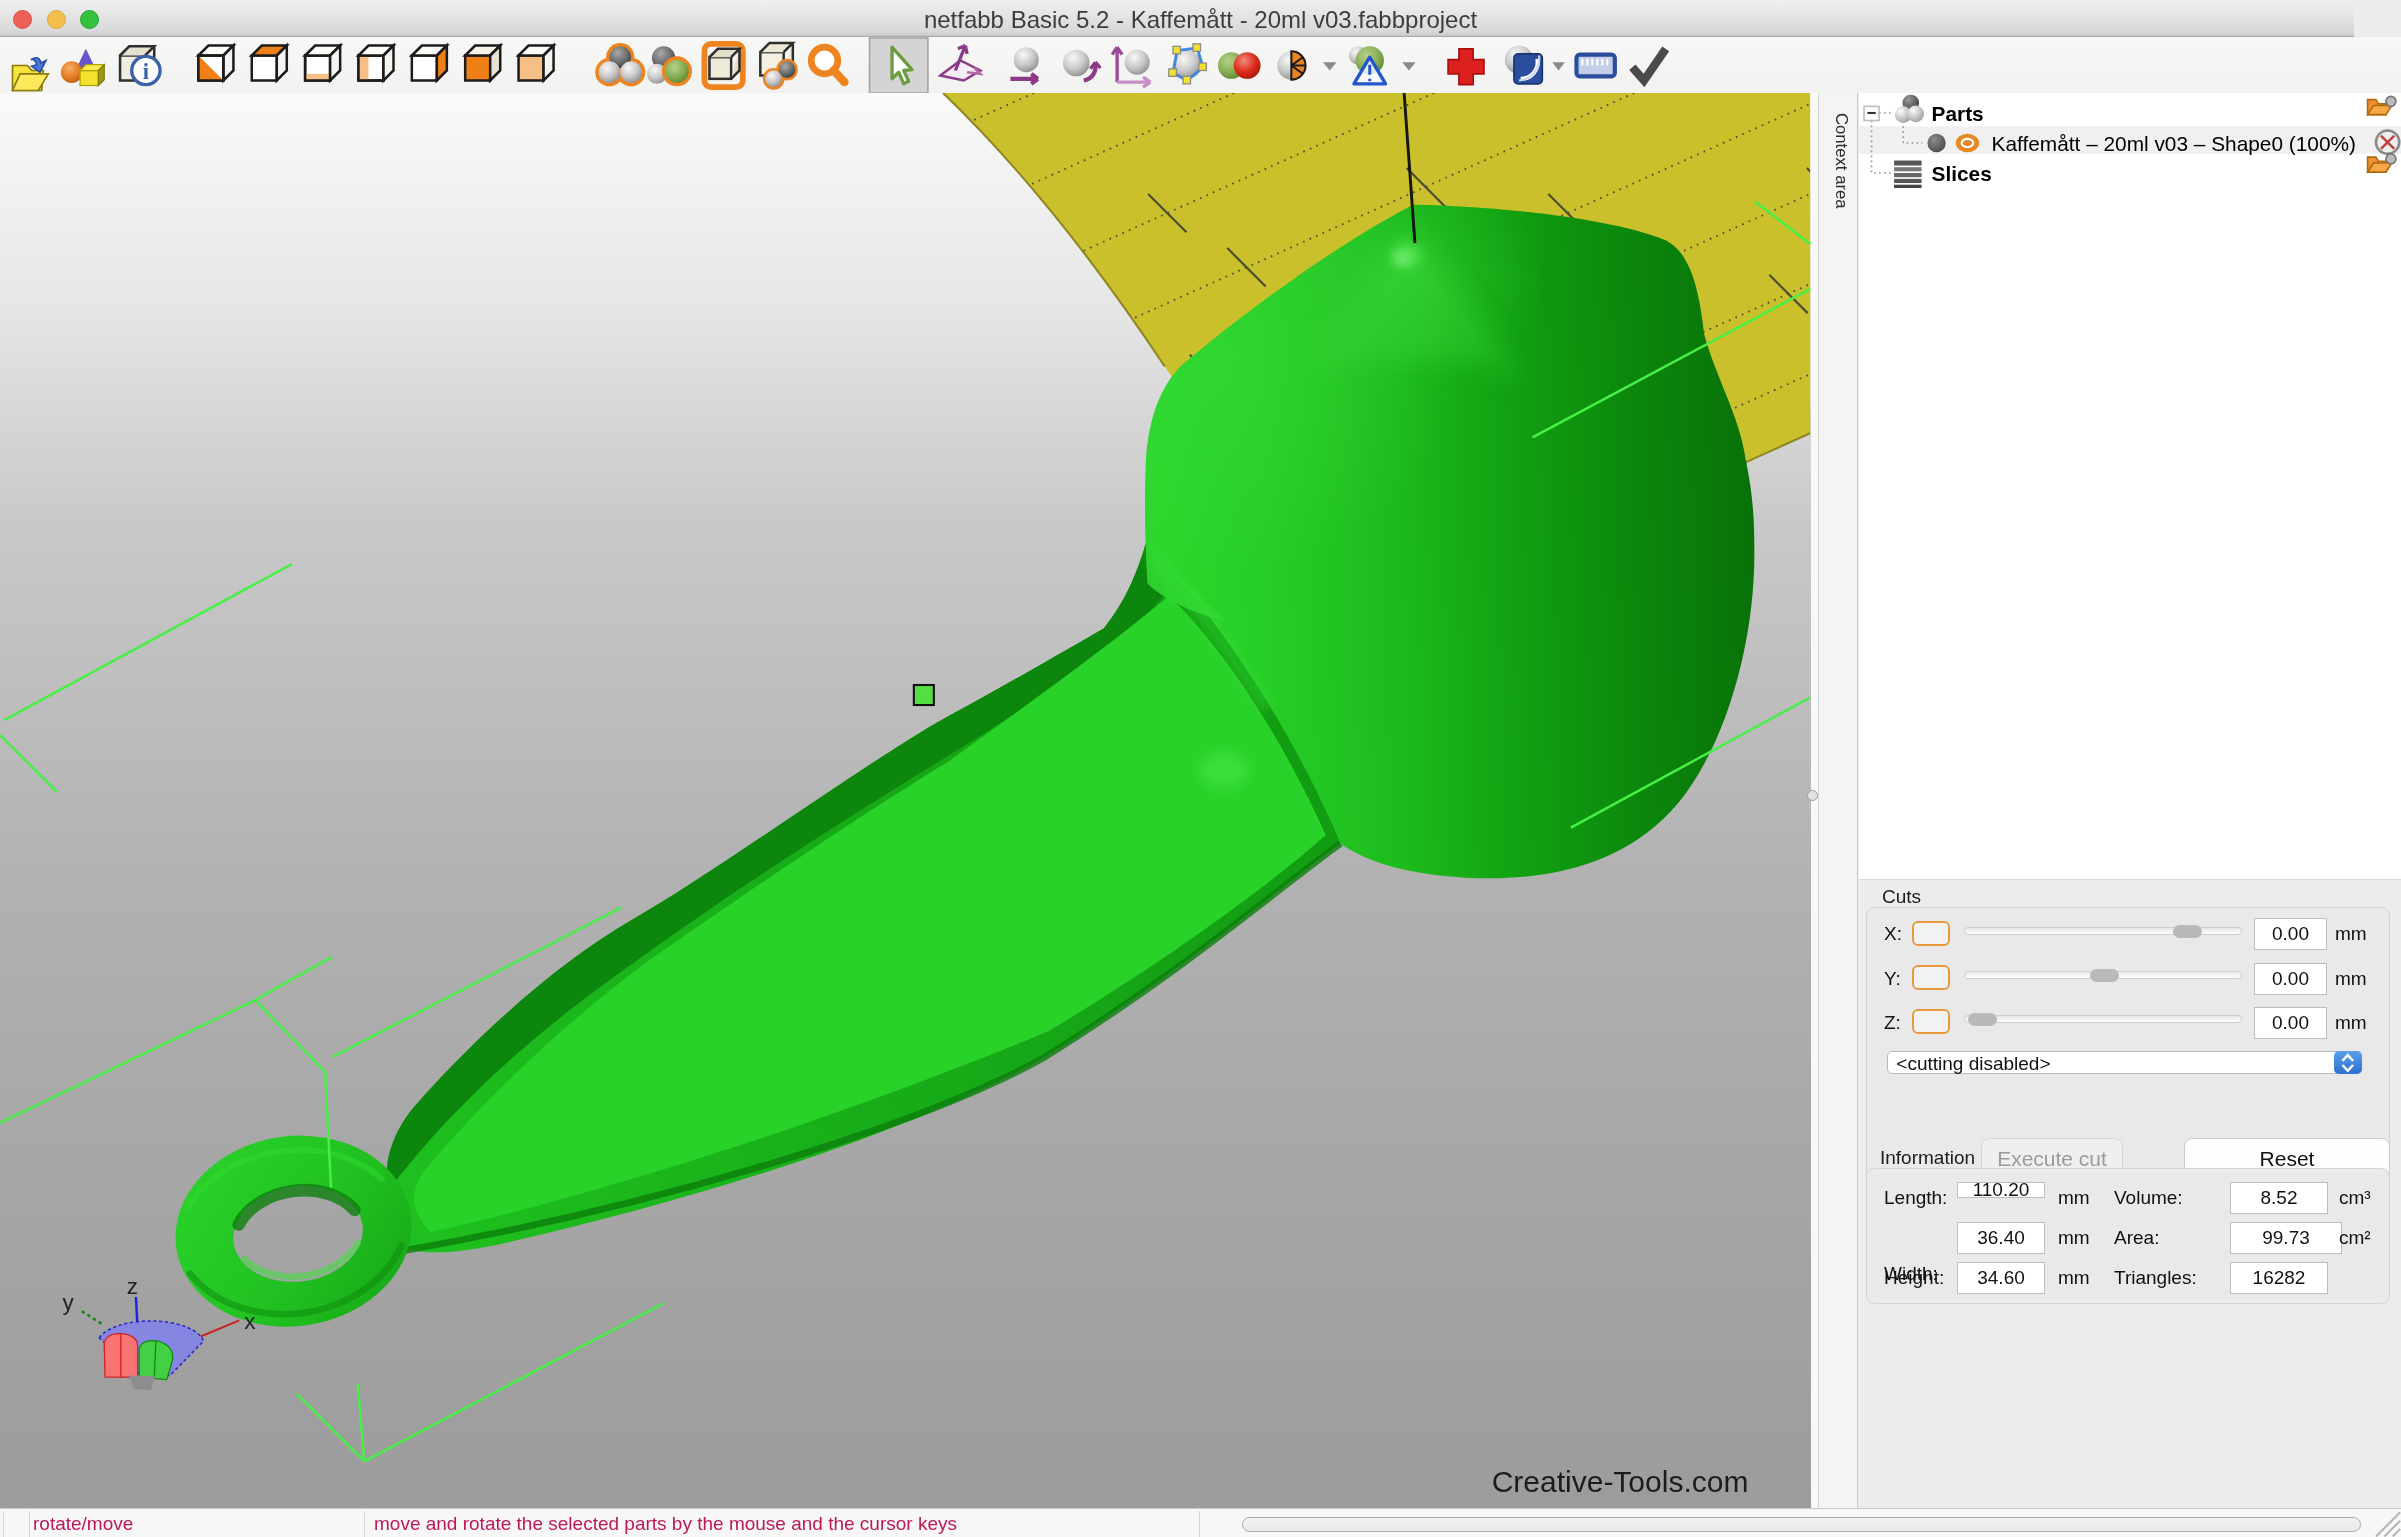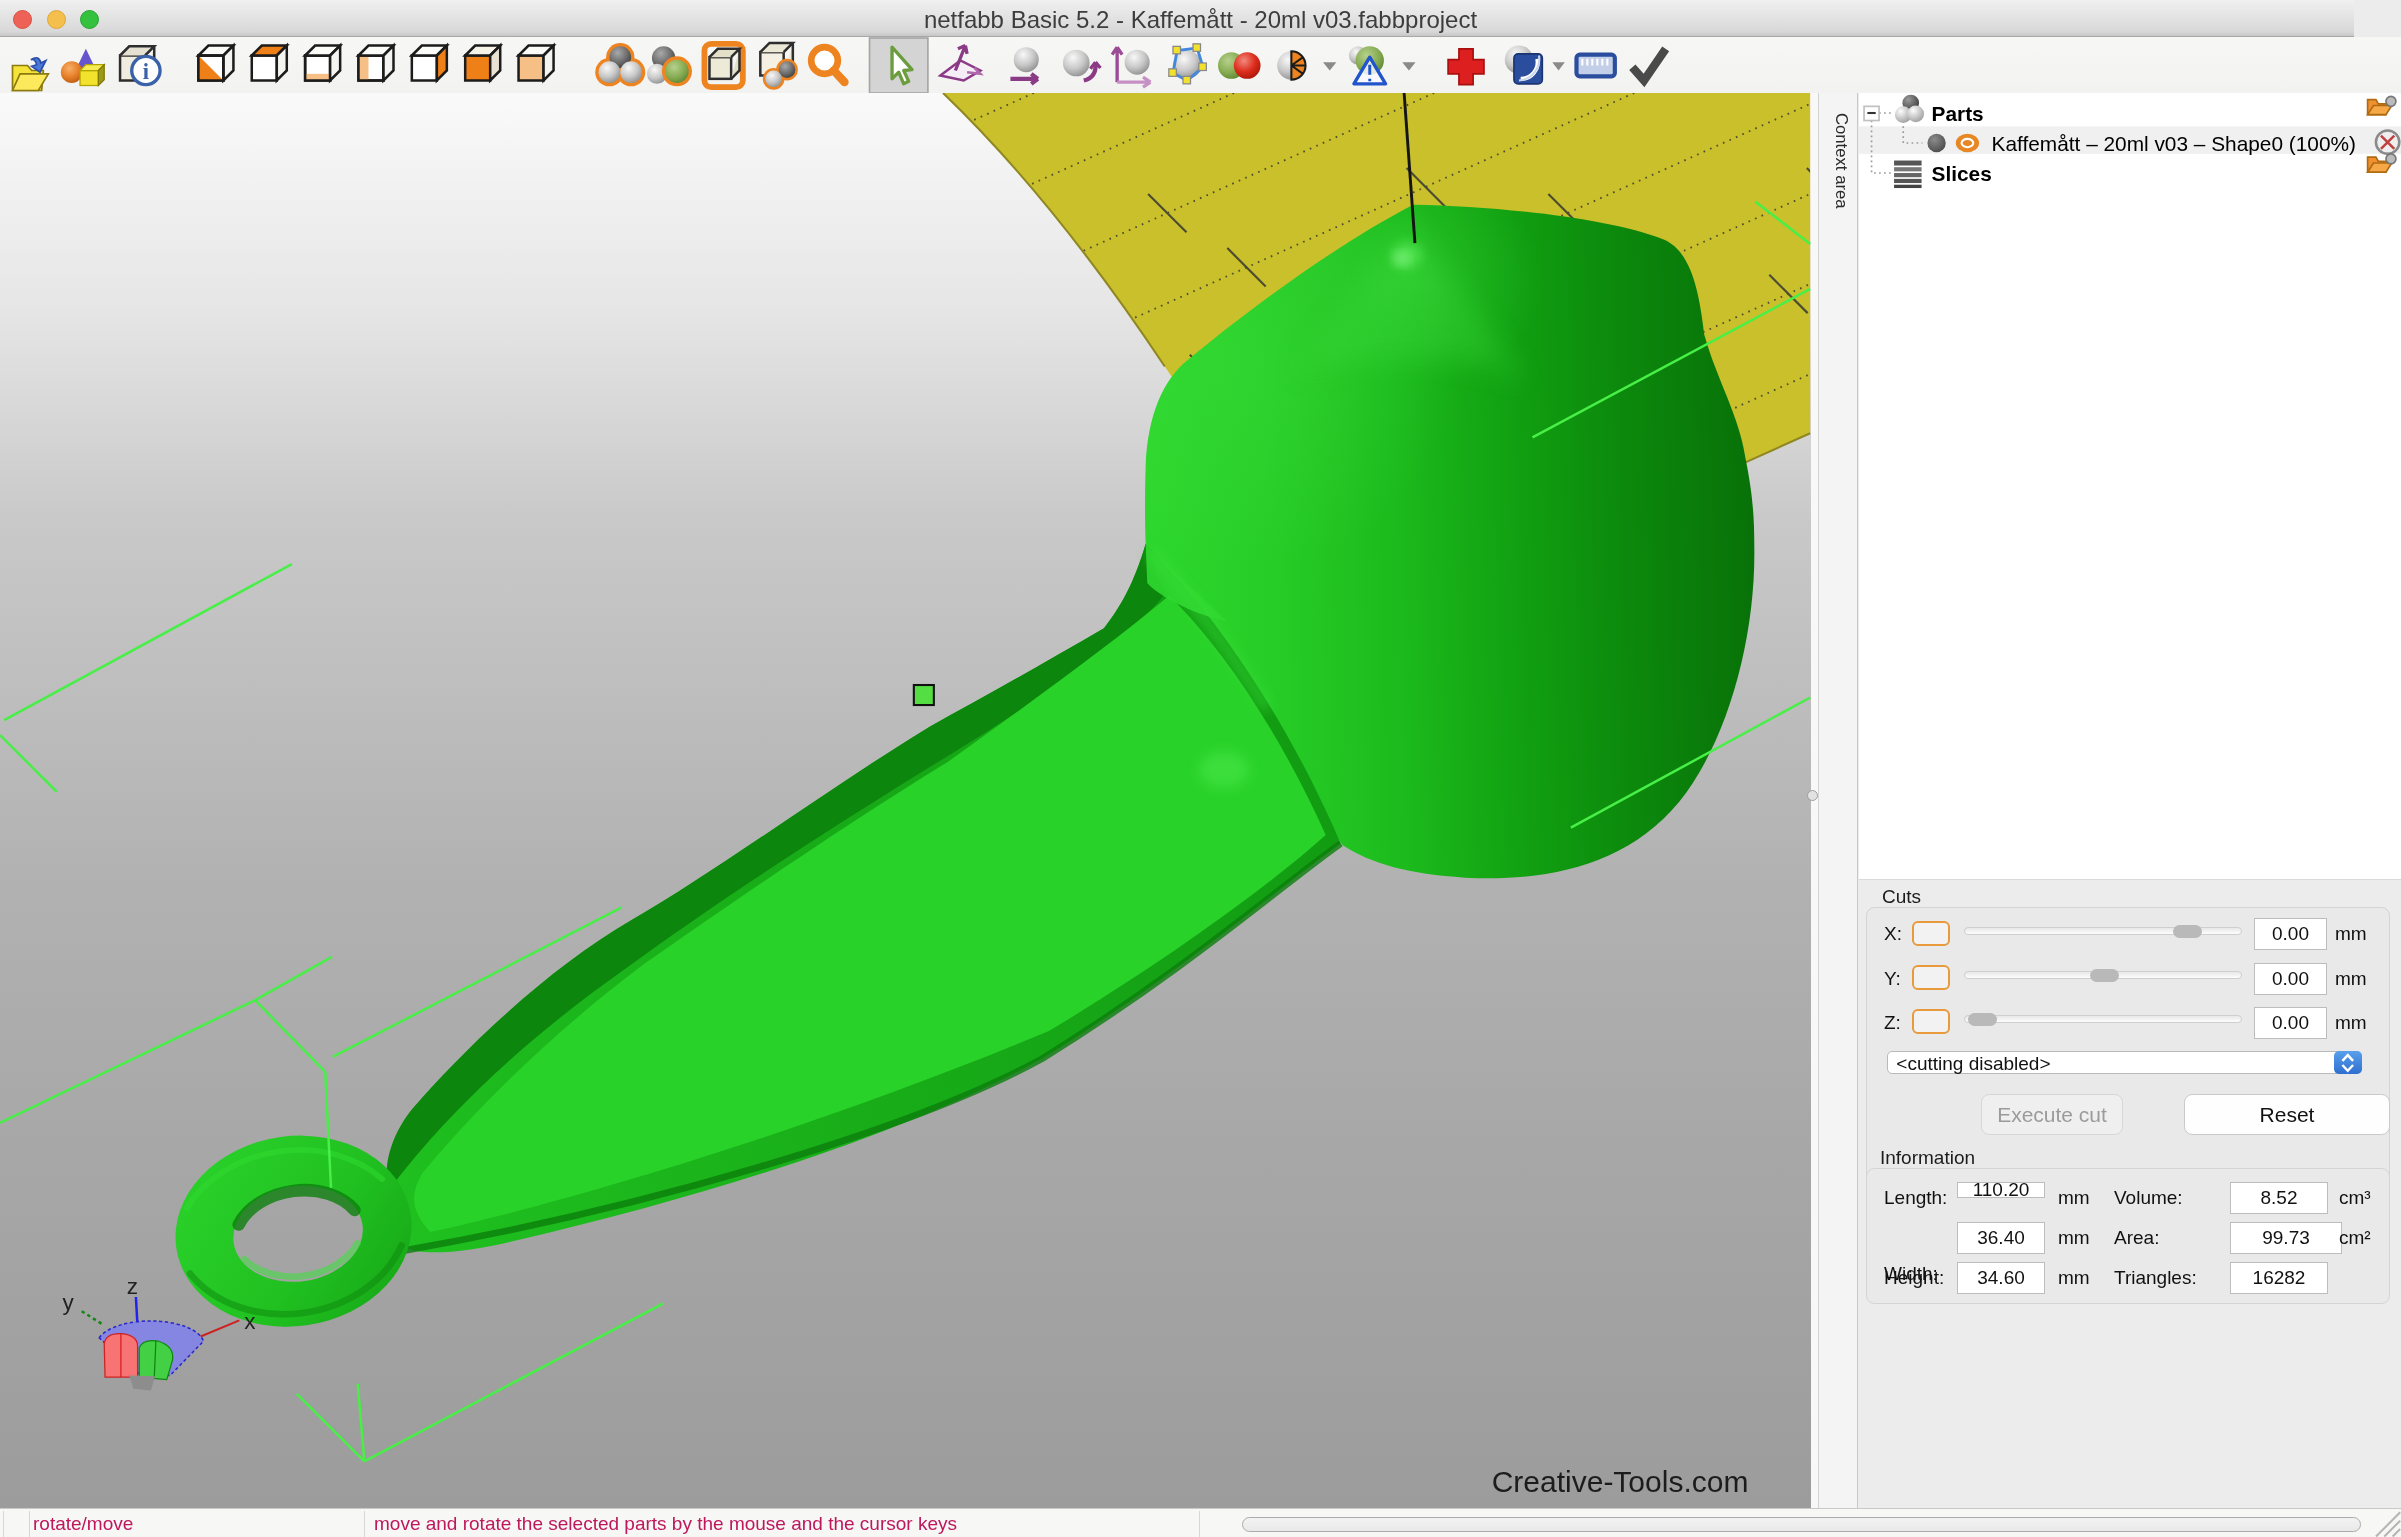--- a/index.html
+++ b/index.html
@@ -32,21 +32,21 @@
 #tree { left:48px; top:0px; width:542px; height:787px; background:#ffffff; border-bottom:0.8px solid #dadada; }
 #cutslabel, #infolabel { position:absolute; font-size:19px; color:#1c1c1c; }
 .groupbox { position:absolute; background:#e9e9e9; border:1.7px solid #d4d4d4; border-radius:8.3px; }
 .flabel { position:absolute; font-size:19px; color:#111; }
 .fbox { position:absolute; background:#fff; border:1.7px solid #bdbdbd; font-size:19px; color:#111;
   display:flex; align-items:center; justify-content:center; }
 .cb { position:absolute; width:38px; height:25px; background:#f2f2f2; border:2.5px solid #e89a3c; border-radius:5.8px; }
 .slider { position:absolute; height:8.3px; background:linear-gradient(#e8e8e8,#fdfdfd); border:0.8px solid #cfcfcf; border-radius:4.2px; }
 .thumb { position:absolute; top:-3.3px; width:29px; height:13.3px; background:#b9b9b9; border-radius:6.7px; }
 .btn { position:absolute; height:41px; border-radius:8.3px; font-size:21px;
-  display:flex; align-items:center; justify-content:center; }
+  display:flex; align-items:center; justify-content:center;margin-top:44px; }
 
 
 #statusbar { left:0; top:1508px; width:2401px; height:29px; background:#f7f7f6;
   border-top:1.7px solid #c9c9c9; font-size:19px; color:#be185d; }
 .sep { position:absolute; top:1.7px; width:0.8px; height:26px; background:#d6d6d6; }
 </style>
 </head>
 <body>
 <div class="abs" id="titlebar">
   <div class="light" style="left:13.3px;background:#ee6156;border:0.8px solid #d9503f;"></div>

